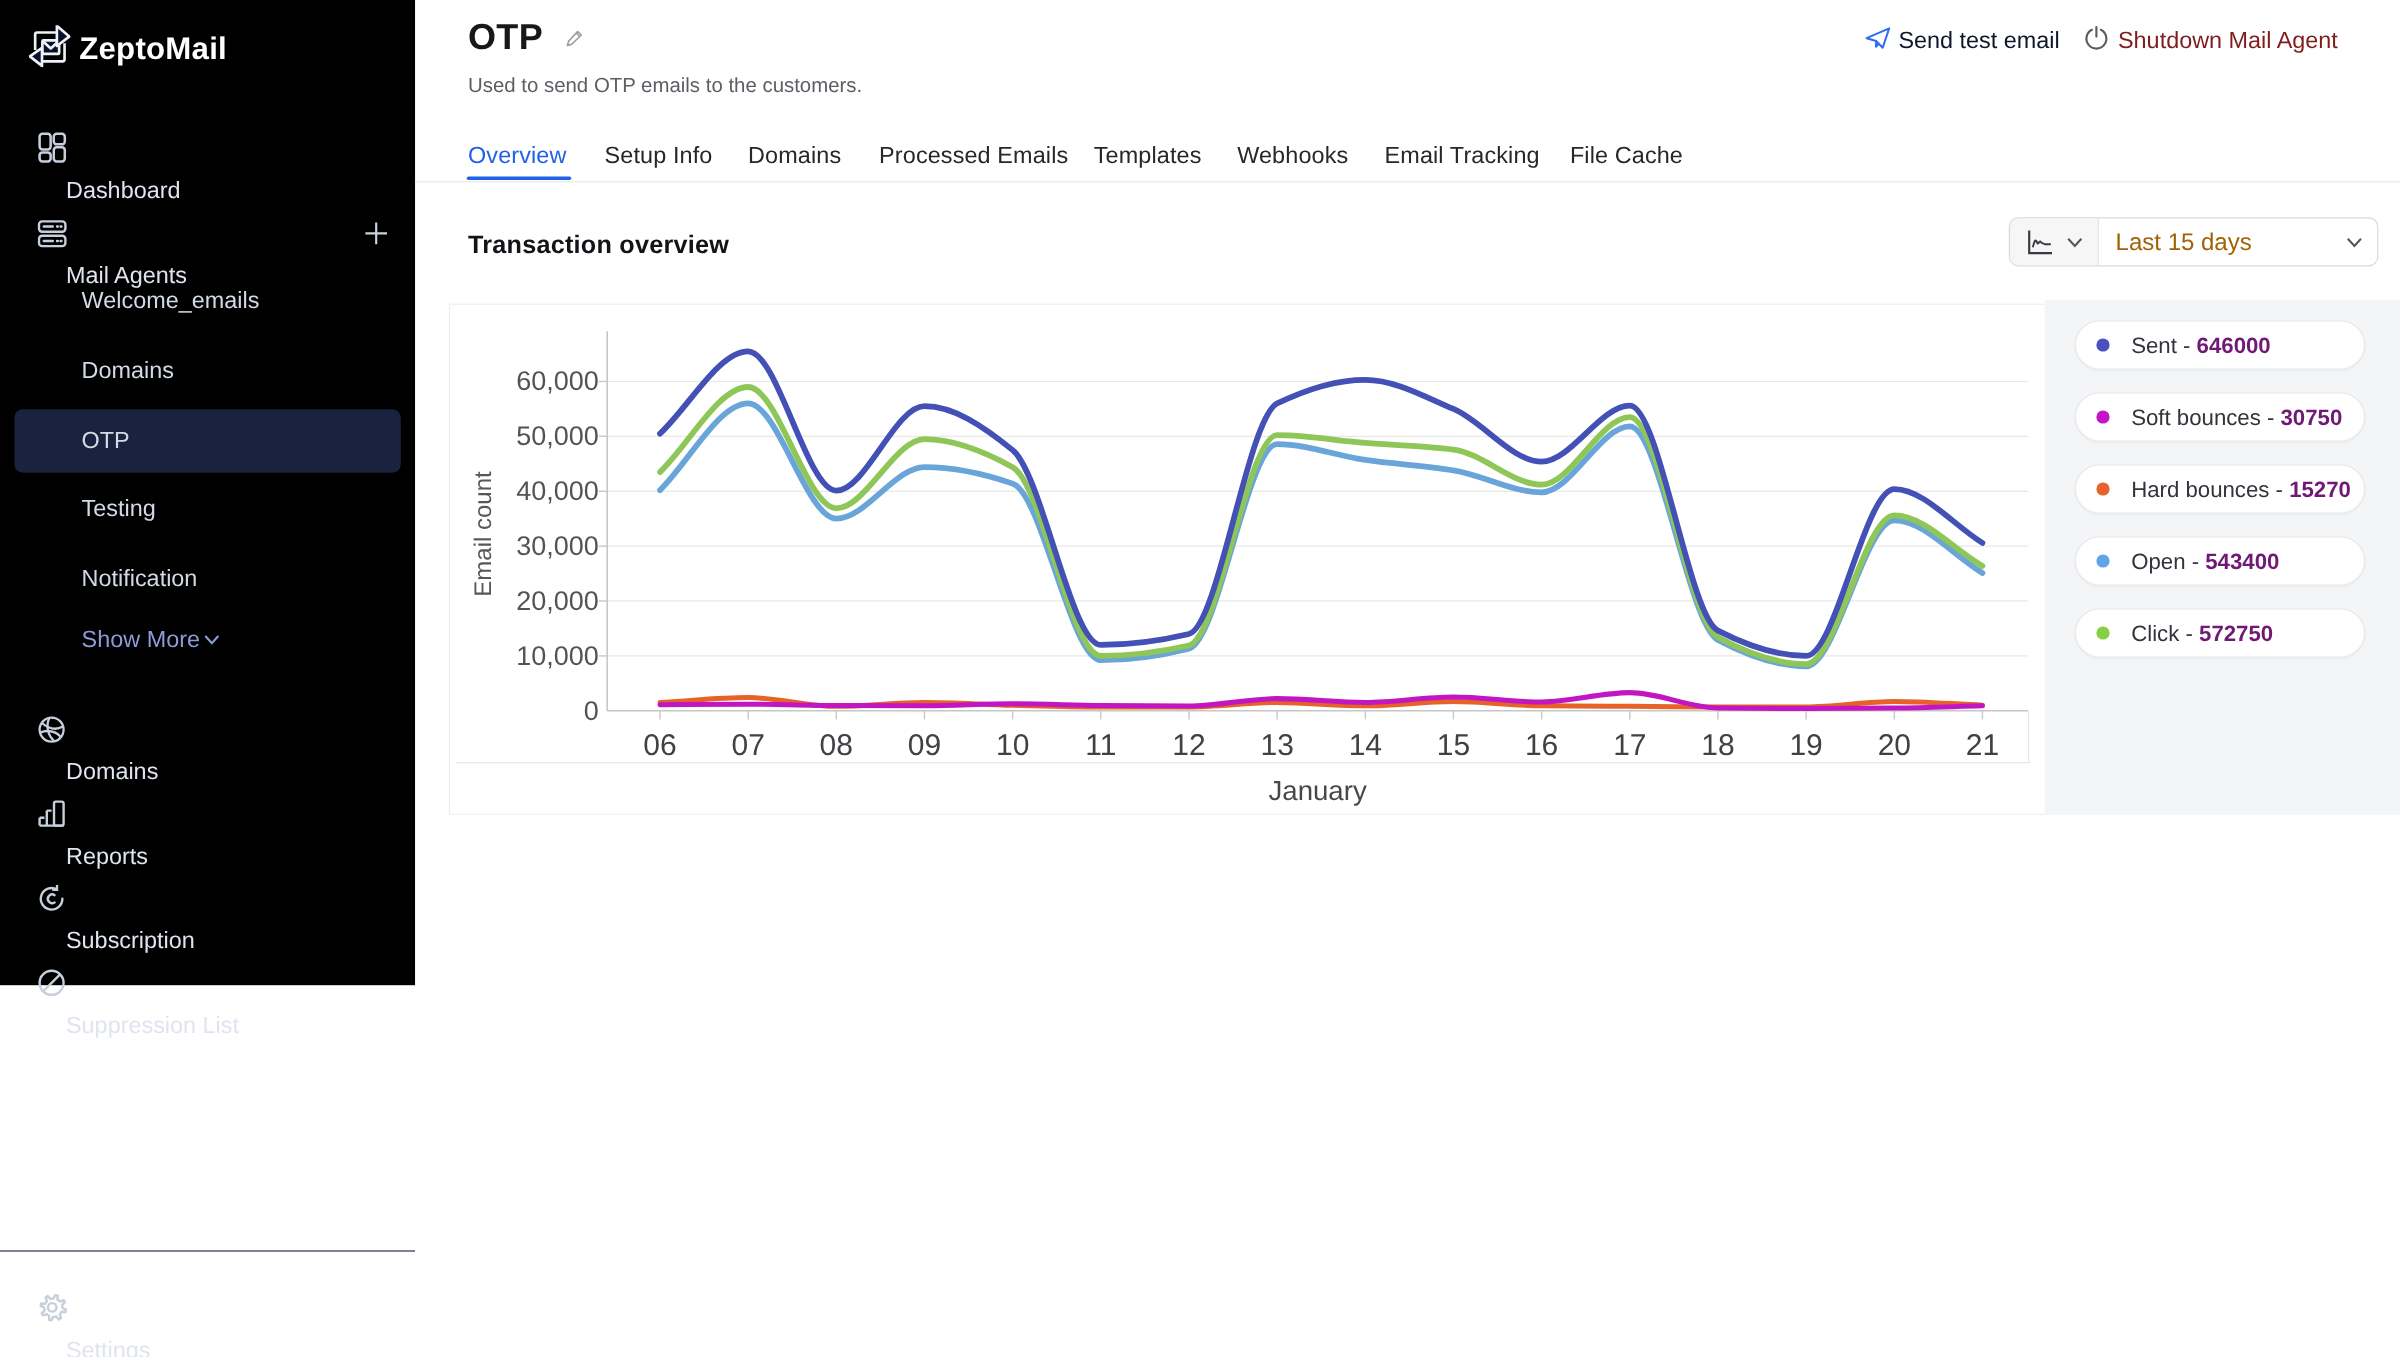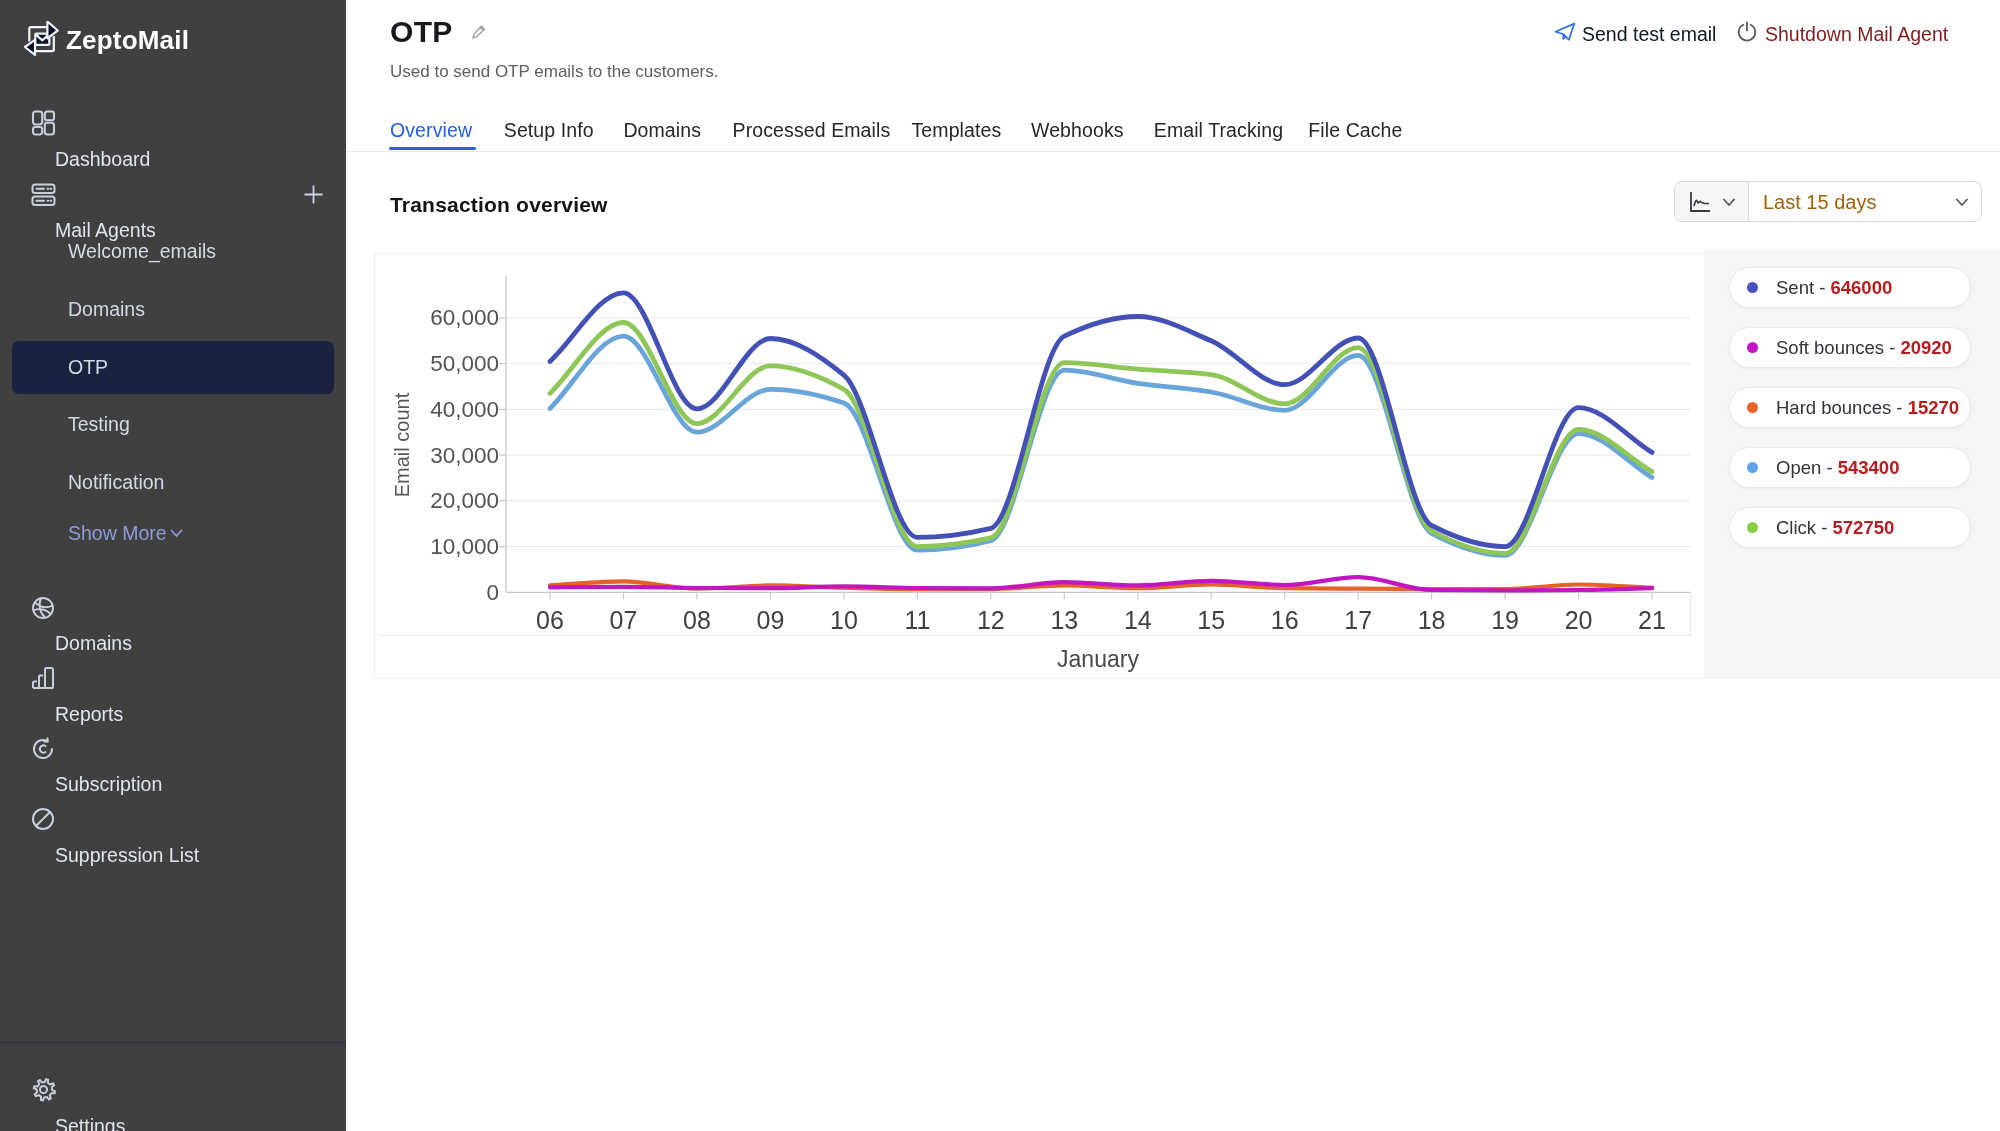--- a/index.html
+++ b/index.html
@@ -1,27 +1,27 @@
 <!DOCTYPE html>
 <html><head>
 <meta charset="utf-8">
 <style>
 * { margin:0; padding:0; box-sizing:border-box; }
 html,body { width:2000px; height:1131px; background:#fff; font-family:"Liberation Sans", sans-serif; overflow:hidden; }
 .abs { position:absolute; }
-#sidebar { position:absolute; left:0; top:0; width:346px; height:1131px; background:#404040; }
+#sidebar { position:absolute; left:0; top:0; width:346px; height:821px; background:#000000; }
 .nav { position:absolute; left:55px; font-size:19.5px; color:#dfe4ee; white-space:nowrap;margin-top:36px; }
 .subnav { position:absolute; left:68px; font-size:19.5px; color:#d3dae6; white-space:nowrap;text-align:center; }
 .icon { position:absolute; left:31px; }
 #main { position:absolute; left:346px; top:0; width:1654px; height:1131px; background:#fff; }
 .tab { position:absolute; font-size:19.5px; color:#26262b; letter-spacing:0.1px; }
 .pill { position:absolute; left:1383px; width:242px; height:41px; background:#fff; border:1px solid #e9e9ec; border-radius:21px; box-shadow:0 1px 3px rgba(0,0,0,0.04); }
 .dot { position:absolute; left:17px; top:14.5px; width:11px; height:11px; border-radius:50%; }
 .ltxt { position:absolute; left:46px; top:9px; font-size:18.5px; color:#33333b; white-space:nowrap; }
-.ltxt b { color:#b91c1c;text-align:center; }
+.ltxt b { color:#701a75;text-align:center; }
 </style>
 </head>
 <body>
 <div id="sidebar">
 
   <svg class="abs" style="left:24px;top:21px" width="35" height="35" viewBox="0 0 35 35">
     <g fill="none" stroke="#eef2f8" stroke-width="2.2" stroke-linejoin="round">
       <rect x="11.3" y="12.7" width="14" height="11.2" rx="0.8" fill="#081127"></rect>
       <path d="M12 13.6 L18.3 19.4 L24.6 13.6"></path>
       <path d="M5.3 20.6 L5.3 7.6 Q5.3 6.1 6.9 6.1 L23.4 6.1"></path>
@@ -251,21 +251,21 @@
       <path stroke="#4350b5" stroke-width="4.8" d="M176.0,108.4C200.5,85.5 225.0,39.8 249.5,39.8C274.0,39.8 298.5,155.9 322.9,155.9C347.4,155.9 371.9,85.5 396.4,85.5C420.9,85.5 445.4,102.2 469.9,122.1C494.4,142.0 518.9,284.4 543.4,284.4C567.8,284.4 592.3,281.1 616.8,275.3C641.3,269.5 665.8,95.1 690.3,83.2C714.8,71.3 739.3,63.5 763.8,63.5C788.2,63.5 812.7,77.4 837.2,87.8C861.7,98.2 886.2,131.7 910.7,131.7C935.2,131.7 959.7,85.0 984.2,85.0C1008.7,85.0 1033.1,259.9 1057.6,272.5C1082.1,285.1 1106.6,293.6 1131.1,293.6C1155.6,293.6 1180.1,154.6 1204.6,154.6C1229.1,154.6 1253.6,184.4 1278.0,199.4"></path>
     </g>
   </svg>
 
   <div class="pill" style="top:266.5px">
       <span class="dot" style="background:#4a50c2"></span>
       <span class="ltxt">Sent - <b>646000</b></span>
     </div>
   <div class="pill" style="top:326.5px">
       <span class="dot" style="background:#c514c5"></span>
-      <span class="ltxt">Soft bounces - <b>20920</b></span>
+      <span class="ltxt">Soft bounces - <b>30750</b></span>
     </div>
   <div class="pill" style="top:386.5px">
       <span class="dot" style="background:#e8622c"></span>
       <span class="ltxt">Hard bounces - <b>15270</b></span>
     </div>
   <div class="pill" style="top:446.5px">
       <span class="dot" style="background:#61a3e9"></span>
       <span class="ltxt">Open - <b>543400</b></span>
     </div>
   <div class="pill" style="top:506.5px">

